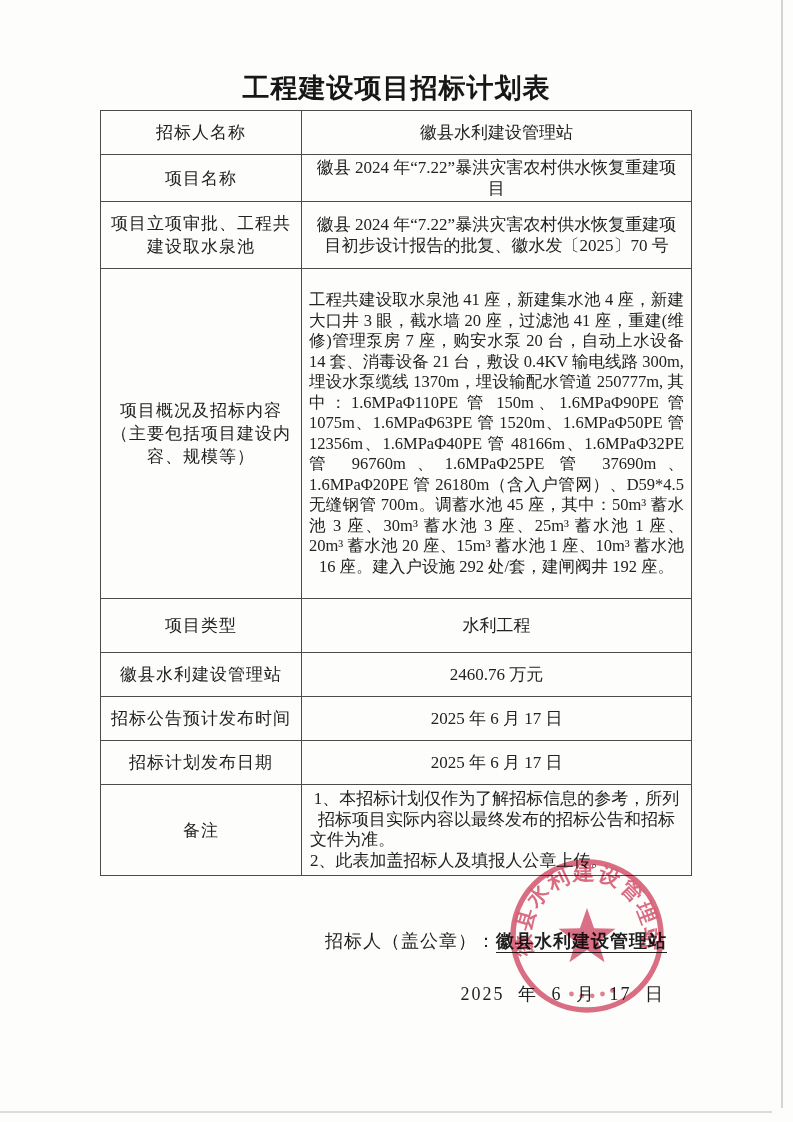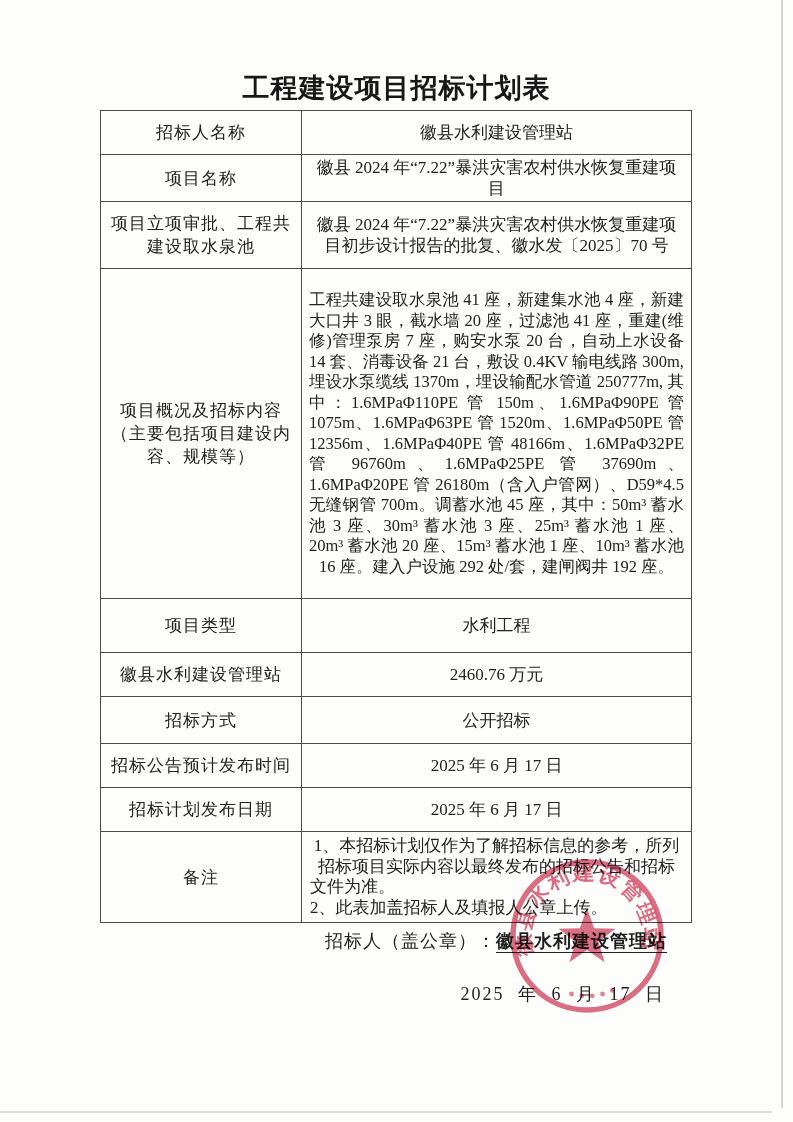--- a/index.html
+++ b/index.html
@@ -67,24 +67,20 @@
         <td class="val justify">工程共建设取水泉池 41 座，新建集水池 4 座，新建大口井 3 眼，截水墙 20 座，过滤池 41 座，重建(维修)管理泵房 7 座，购安水泵 20 台，自动上水设备 14 套、消毒设备 21 台，敷设 0.4KV 输电线路 300m,埋设水泵缆线 1370m，埋设输配水管道 250777m, 其中：1.6MPaΦ110PE 管 150m、1.6MPaΦ90PE 管 1075m、1.6MPaΦ63PE 管 1520m、1.6MPaΦ50PE 管 12356m、1.6MPaΦ40PE 管 48166m、1.6MPaΦ32PE 管 96760m、1.6MPaΦ25PE 管 37690m、1.6MPaΦ20PE 管 26180m（含入户管网）、D59*4.5 无缝钢管 700m。调蓄水池 45 座，其中：50m³ 蓄水池 3 座、30m³ 蓄水池 3 座、25m³ 蓄水池 1 座、20m³ 蓄水池 20 座、15m³ 蓄水池 1 座、10m³ 蓄水池 16 座。建入户设施 292 处/套，建闸阀井 192 座。</td>
       </tr>
       <tr class="r6">
         <td class="lbl">项目类型</td>
         <td class="val">水利工程</td>
       </tr>
       <tr class="r7">
         <td class="lbl">徽县水利建设管理站</td>
         <td class="val">2460.76 万元</td>
       </tr>
-      <tr class="r9">
-        <td class="lbl">招标方式</td>
-        <td class="val">公开招标</td>
-      </tr>
       <tr class="r10">
         <td class="lbl">招标公告预计发布时间</td>
         <td class="val">2025 年 6 月 17 日</td>
       </tr>
       <tr class="r11">
         <td class="lbl">招标计划发布日期</td>
         <td class="val">2025 年 6 月 17 日</td>
       </tr>
       <tr class="r12">
         <td class="lbl">备注</td>

